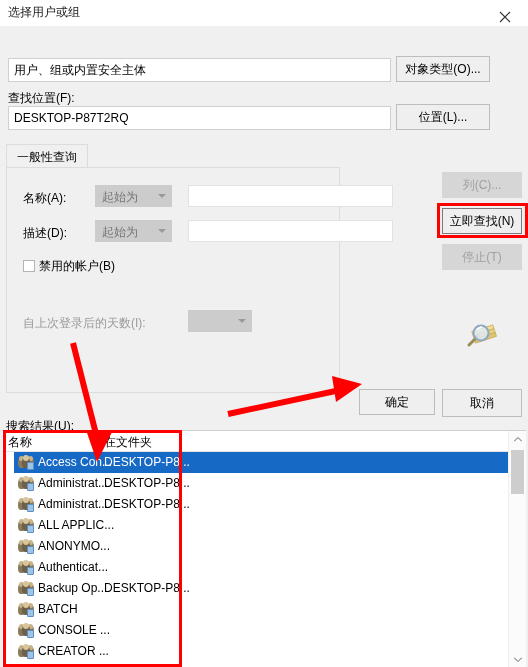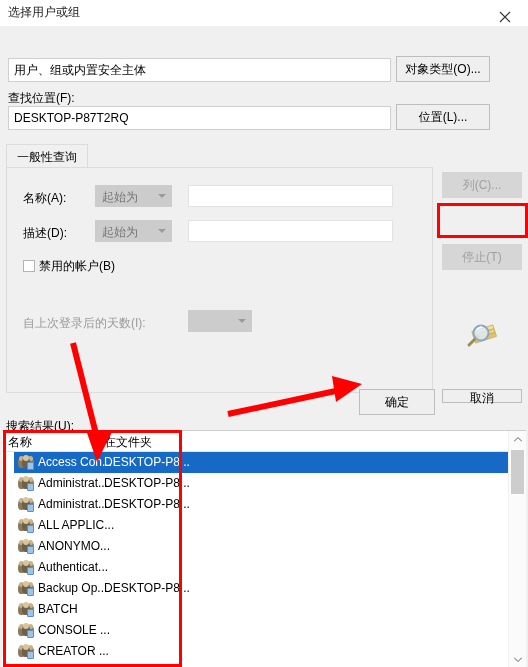--- a/index.html
+++ b/index.html
@@ -113,21 +113,21 @@
     border: 1px solid #dcdcdc;
     border-bottom: none;
     font-size: 12px;
     color: #000;
     cursor: pointer;
     white-space: nowrap;
   }
   .tabpage {
     position: absolute;
     left: 6px; top: 141px;
-    width: 427px; height: 226px;
+    width: 334px; height: 226px;
     box-sizing: border-box;
     background: #f0f0f0;
     border: 1px solid #dcdcdc;
   }
 
   .combo {
     position: absolute;
     box-sizing: border-box;
     background: #cccccc;
     border: 1px solid #cccccc;
@@ -332,37 +332,38 @@
       </div>
 
       <div class="field-label dim" style="left:16px; top:147px;">自上次登录后的天数(I):</div>
       <div class="combo empty" style="left:181px; top:142px; width:64px;">
         <span></span>
         <span class="arrow"></span>
       </div>
     </div>
 
     <button class="btn disabled" style="left:442px; top:146px; width:80px; height:26px;">列(C)...</button>
+    <button class="btn" style="left:442px; top:182px; width:80px; height:26px; background:#efefef; border-color:#7a7a7a;">立即查找(N)</button>
     <button class="btn disabled" style="left:442px; top:218px; width:80px; height:26px;">停止(T)</button>
 
     <div class="magnifier">
       <svg width="38" height="32" viewBox="0 0 38 32" aria-hidden="true">
         <g transform="translate(10,4) rotate(-18)">
           <rect x="0" y="6" width="22" height="4" fill="#f2e09a" stroke="#c7ad55" stroke-width="0.8"></rect>
           <rect x="0" y="10" width="22" height="4" fill="#e8d184" stroke="#c7ad55" stroke-width="0.8"></rect>
           <rect x="0" y="14" width="22" height="4" fill="#ddc473" stroke="#c7ad55" stroke-width="0.8"></rect>
         </g>
         <line x1="9" y1="23" x2="18" y2="14" stroke="#9a8b55" stroke-width="3" stroke-linecap="round"></line>
         <circle cx="21" cy="11" r="7.5" fill="#dfeaf5" fill-opacity="0.85" stroke="#8ea8c2" stroke-width="2"></circle>
         <path d="M17 8 a6 6 0 0 1 5 -3" stroke="#ffffff" stroke-width="1.4" fill="none"></path>
       </svg>
     </div>
 
     <button class="btn light" style="left:359px; top:363px; width:76px; height:26px;">确定</button>
-    <button class="btn light" style="left:442px; top:363px; width:80px; height:14px;font-family:Liberation Mono, monospace;">取消</button>
+    <button class="btn light" style="left:442px; top:363px; width:80px; height:28px;font-family:Liberation Mono, monospace;">取消</button>
 
     <div class="field-label" style="left:6px; top:392px;">搜索结果(U):</div>
   </div>
 
   <div class="list-shell">
     <div class="list-header">
       <div class="col-h" style="left:6px;">名称</div>
       <div class="col-h" style="left:90px;">所在文件夹</div>
     </div>
     <div class="rows" id="rows-host">

